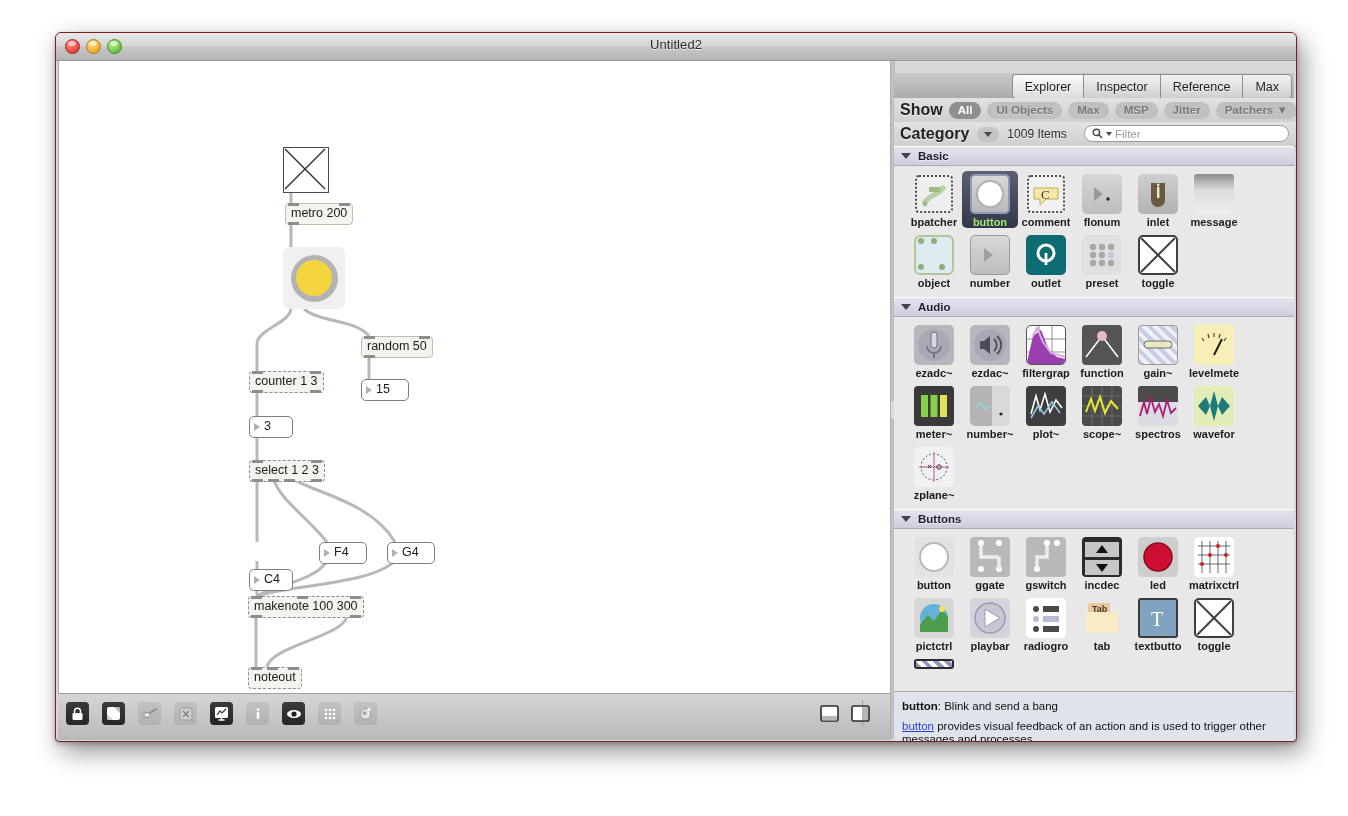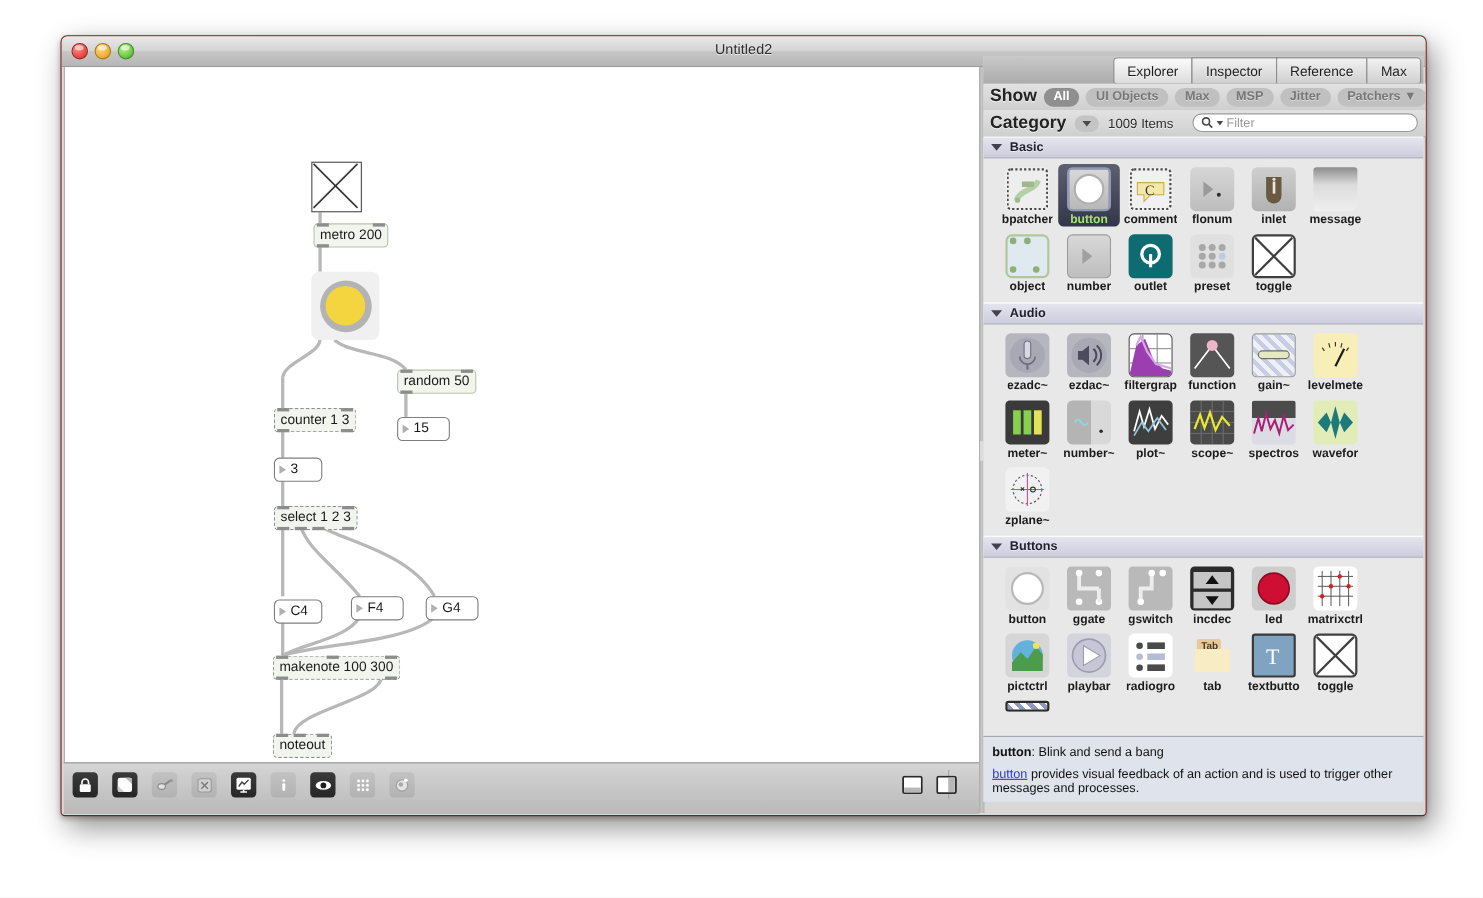--- a/index.html
+++ b/index.html
@@ -113,21 +113,21 @@
   .bang-ring {
     width:47px; height:47px; border-radius:50%;
     background:#b3b3b3; display:flex; align-items:center; justify-content:center;
   }
   .bang-fill { width:36px; height:36px; border-radius:50%; background:#f5d53f; }
 
   .patchcords { position:absolute; left:0; top:0; width:832px; height:632px; pointer-events:none; }
 
   
   .sidebar {
-    position:absolute; left: 838px; top: 18px;
+    position:absolute; left: 838px; top: 40px;
     width: 400px; height: 678px;
     background:#d9d9d9;
   }
   .splitter {
     position:absolute; left: 834px; top: 28px; width: 5px; height: 678px;
     background: linear-gradient(to right,#a9a9a9,#c6c6c6 40%,#b4b4b4);
   }
   .splitter::after{
     content:""; position:absolute; left:1px; top: 340px; width:3px; height:18px;
     background:#dcdcdc; border-radius:1px;
@@ -304,21 +304,21 @@
     <div class="obj sel" style="left:190px; top:399px;">
       <span class="inlet" style="left:2px;"></span>
       <span class="inlet" style="right:2px;"></span>
       <span class="outlet" style="left:2px;"></span>
       <span class="outlet" style="left:18px;"></span>
       <span class="outlet" style="left:34px;"></span>
       <span class="outlet" style="right:2px;"></span>
       <span>select 1 2 3</span>
     </div>
 
-    <div class="msgbox" style="left:190px; top:484px; width:44px;">
+    <div class="msgbox" style="left:190px; top:508px; width:44px;">
       <span>C4</span>
     </div>
     <div class="msgbox" style="left:260px; top:481px; width:48px;">
       <span>F4</span>
     </div>
     <div class="msgbox" style="left:328px; top:481px; width:48px;">
       <span>G4</span>
     </div>
 
     <div class="obj sel" style="left:189px; top:535px;">

